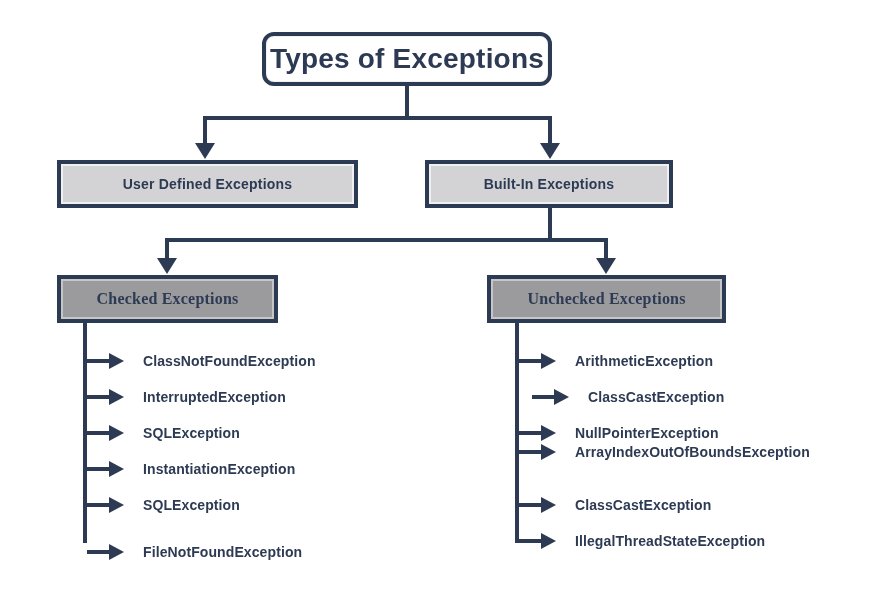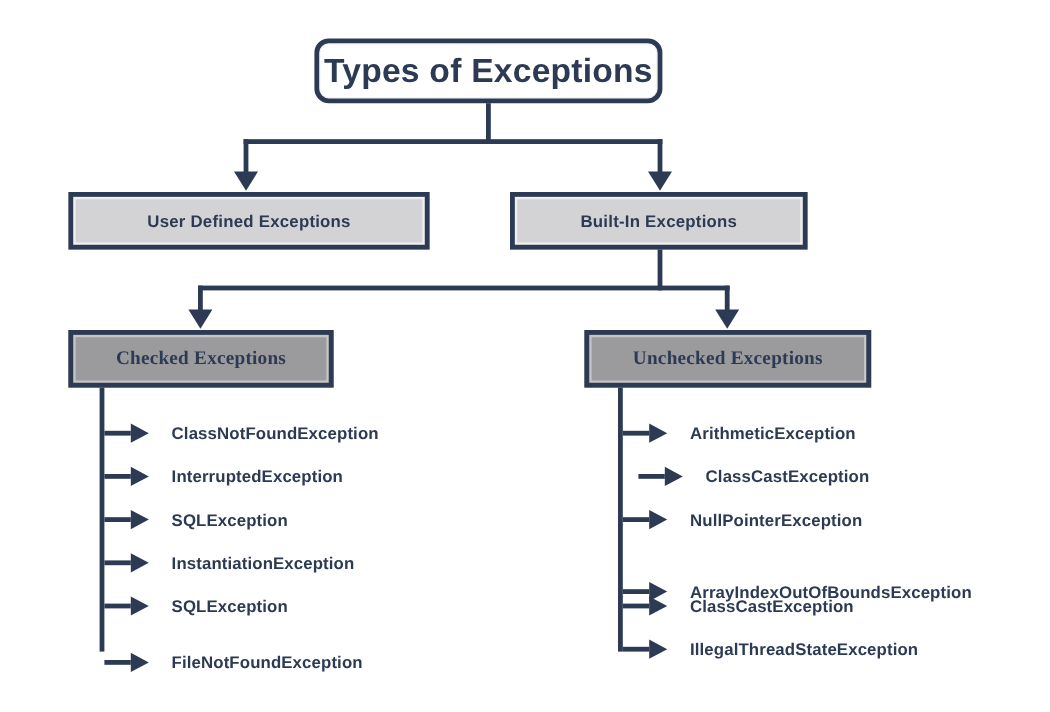--- a/index.html
+++ b/index.html
@@ -145,21 +145,21 @@
   <div class="leaf-item" style="left:532px; top:389px;">
     <span class="seg"></span>
       <span class="head"></span>
     <span class="lbl">ClassCastException</span>
   </div>
   <div class="leaf-item" style="left:519px; top:425px;">
     <span class="seg"></span>
       <span class="head"></span>
     <span class="lbl">NullPointerException</span>
   </div>
-  <div class="leaf-item" style="left:519px; top:485px;">
+  <div class="leaf-item" style="left:519px; top:444px;">
     <span class="seg"></span>
       <span class="head"></span>
     <span class="lbl">ArrayIndexOutOfBoundsException</span>
   </div>
   <div class="leaf-item" style="left:519px; top:497px;">
     <span class="seg"></span>
       <span class="head"></span>
     <span class="lbl">ClassCastException</span>
   </div>
   <div class="leaf-item" style="left:519px; top:533px;">

